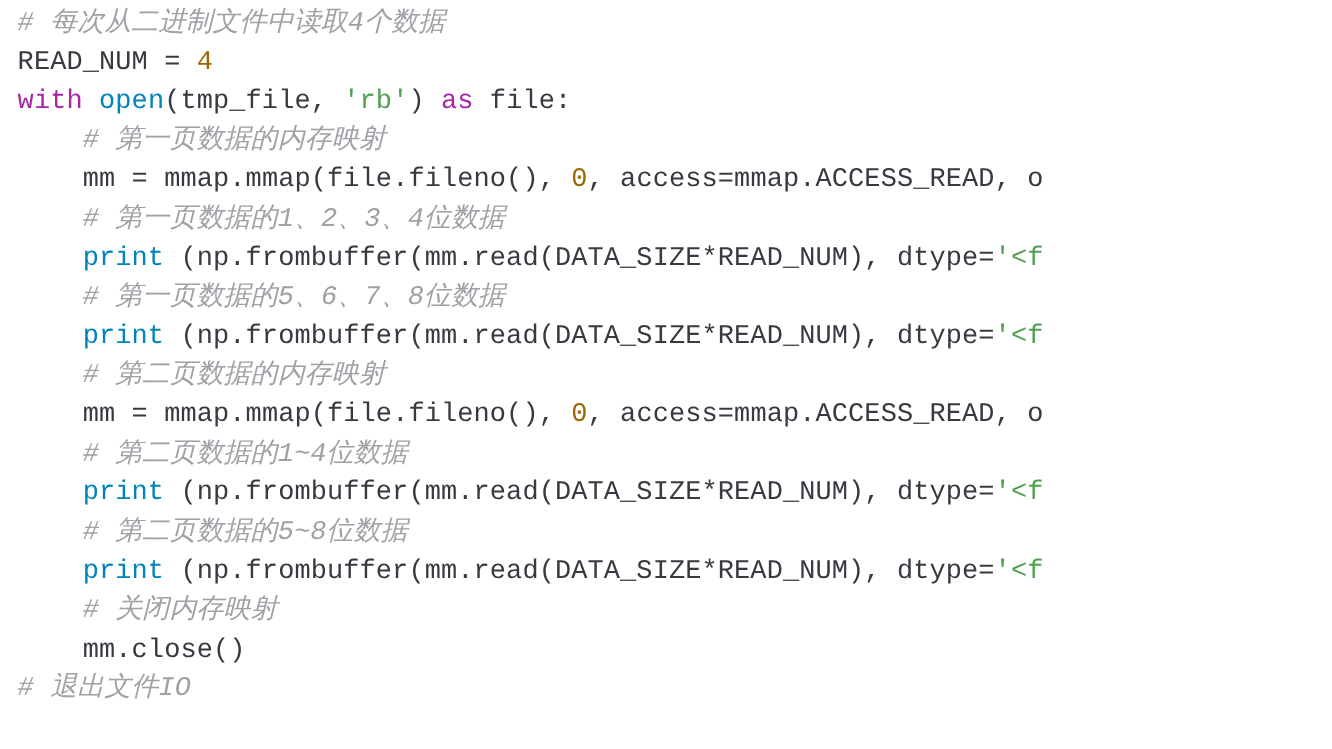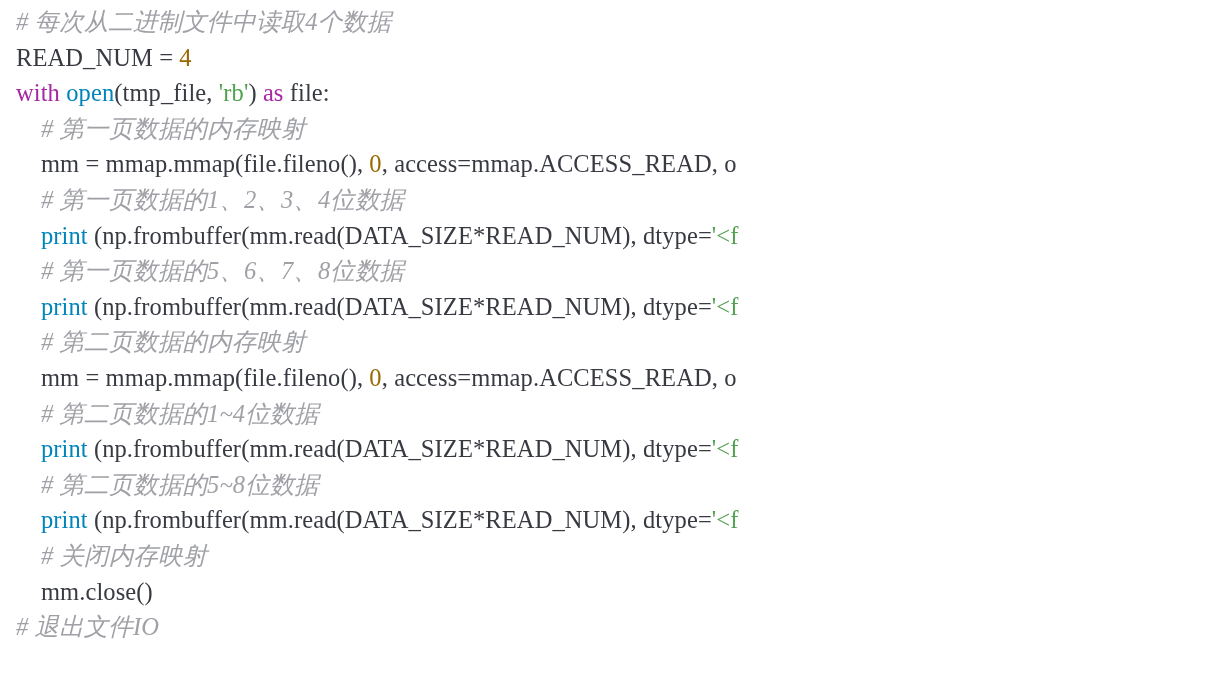--- a/index.html
+++ b/index.html
@@ -6,21 +6,21 @@
     margin: 0;
     padding: 0;
     background: #ffffff;
     width: 1211px;
     height: 681px;
     overflow: hidden;
   }
   pre.code {
     margin: 0;
     padding: 4px 0 0 16px;
-    font-family: Liberation Serif, serif;
+    font-family: Liberation Mono, monospace;
     font-size: 24.5px;
     line-height: 35.6px;
     white-space: pre;
     color: #383a42;
     letter-spacing: 0.1px;
   }
   .tok-cm { color: #a0a1a7; font-style: italic; }     
   .tok-kw { color: #a626a4; }                           
   .tok-bn { color: #0184bc; }                           
   .tok-id { color: #383a42; }                           

